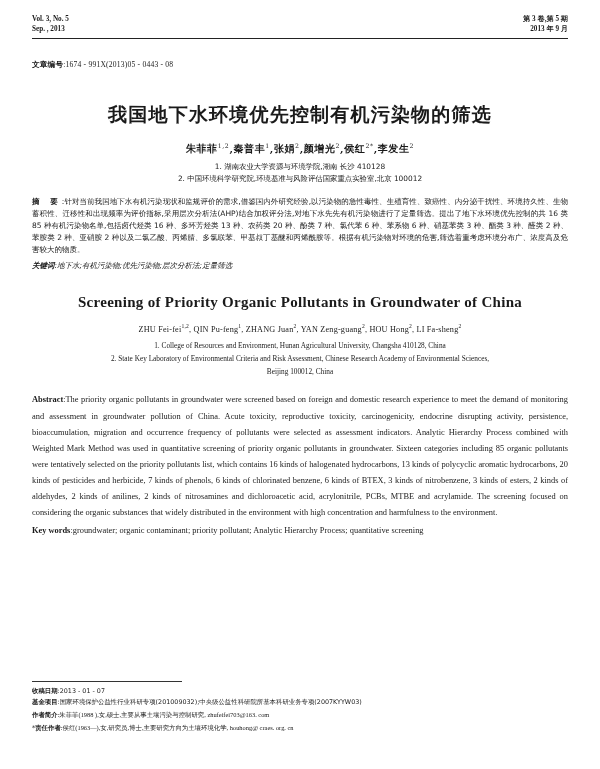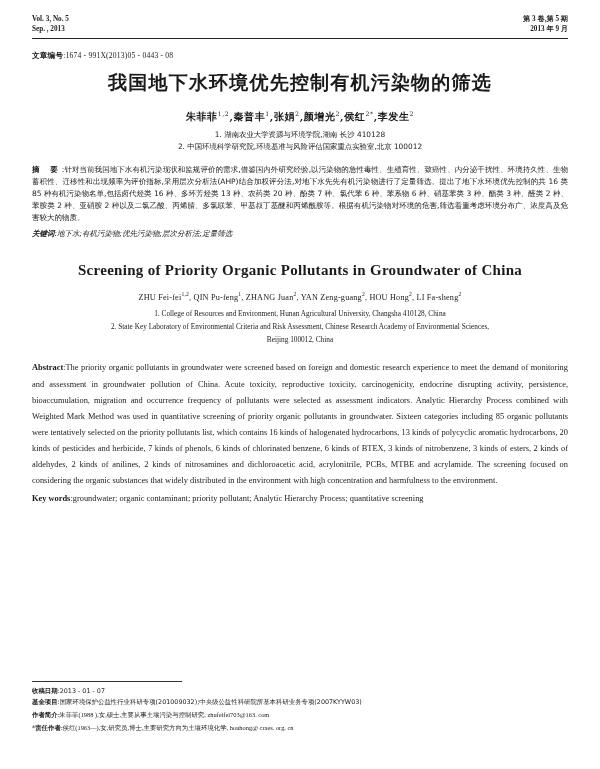--- a/index.html
+++ b/index.html
@@ -56,38 +56,38 @@
     letter-spacing: 0.1px;
   }
   .rule {
     border: 0;
     border-top: 1px solid #222;
     margin: 0 0 0 0;
   }
 
   
   .artno {
-    margin-top: 12px;
+    margin-top: 21px;
     font-size: 7.6px;
     letter-spacing: 0.2px;
   }
   .artno .lbl {
     font-weight: 700;
     font-family: "DejaVu Sans", sans-serif;
     font-size: 7.6px;
   }
 
   
   .cn-title {
     text-align: center;
     font-family: Liberation Sans, sans-serif;
     font-weight: 700;
     font-size: 19px;
     letter-spacing: 1.2px;
-    margin-top: 9px;
+    margin-top: 32px;
     margin-bottom: 14px;
   }
   .cn-authors {
     text-align: center;
     font-size: 10px;
     font-family: "DejaVu Serif", serif;
     font-weight: 700;
     letter-spacing: 0.6px;
     margin-bottom: 5px;
   }

